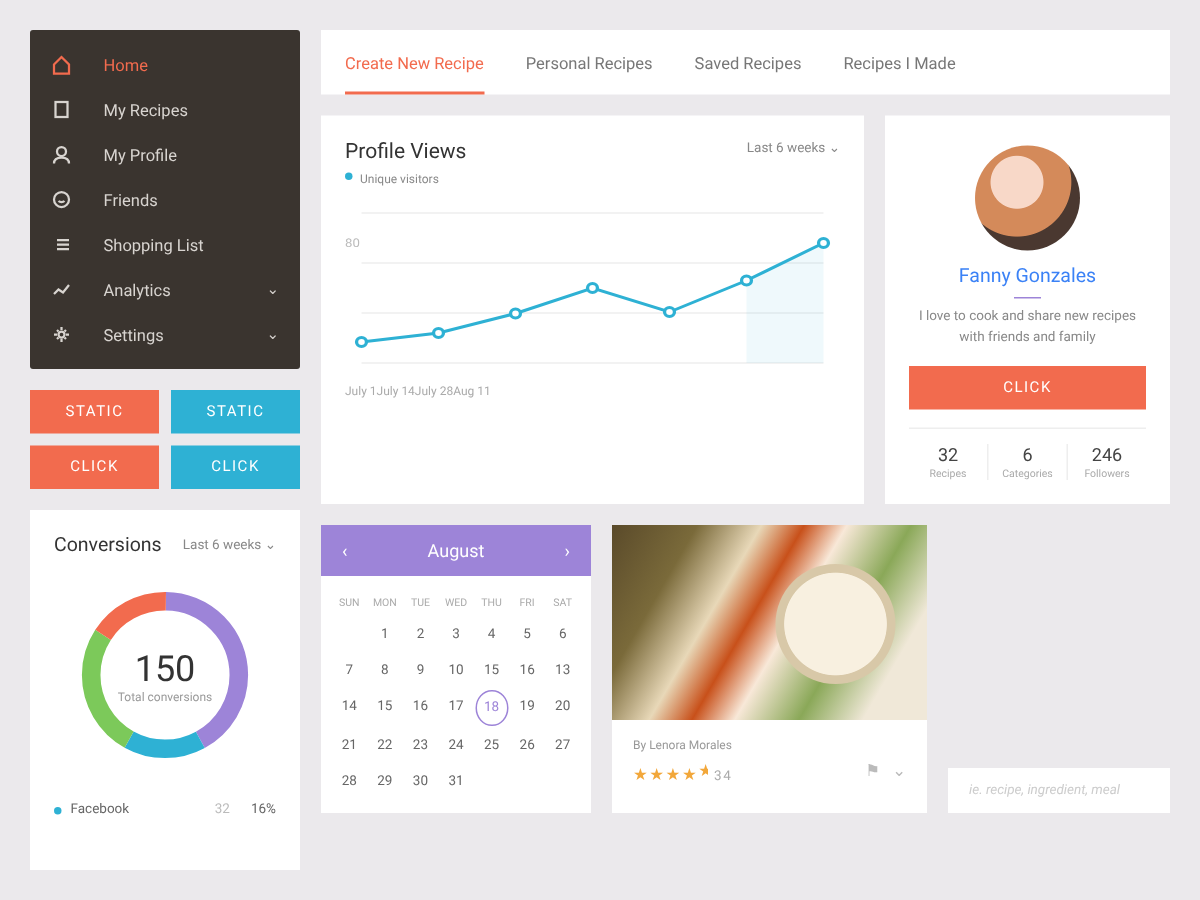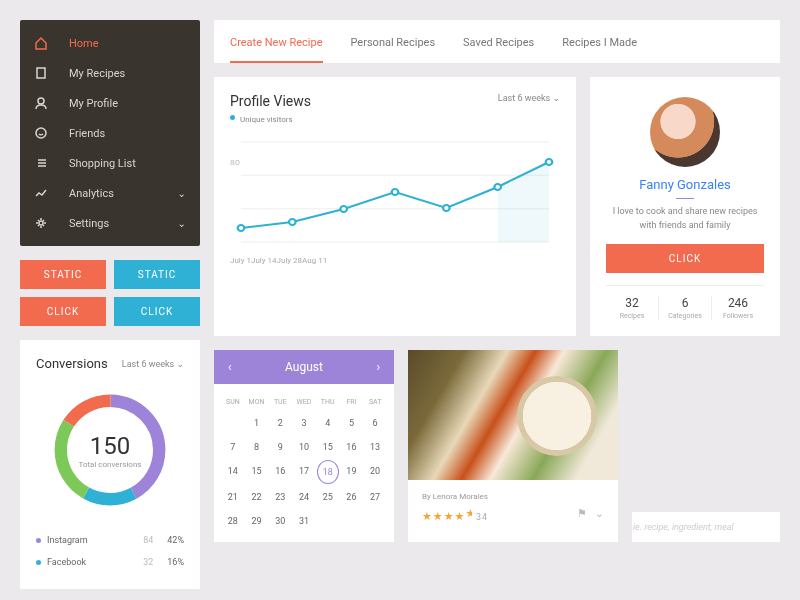--- a/index.html
+++ b/index.html
@@ -176,26 +176,20 @@
             <circle cx="21" cy="21" r="15.9" fill="none" stroke="#2eb1d4" stroke-width="4" stroke-dasharray="16 84" stroke-dashoffset="-17"></circle>
             <circle cx="21" cy="21" r="15.9" fill="none" stroke="#7cc95a" stroke-width="4" stroke-dasharray="26 74" stroke-dashoffset="-33"></circle>
             <circle cx="21" cy="21" r="15.9" fill="none" stroke="#f26b4e" stroke-width="4" stroke-dasharray="16 84" stroke-dashoffset="-59"></circle>
           </svg>
         <div class="donut-center">
           <div class="big">150</div>
           <div class="sm">Total conversions</div>
         </div>
       </div>
       <div class="conv-list" id="convlist">
-          <div class="conv-row">
-            <span class="dot" style="background:#9d84d8"></span>
-            <span class="nm">Instagram</span>
-            <span class="val">84</span>
-            <span class="pct">42%</span>
-          </div>
           <div class="conv-row">
             <span class="dot" style="background:#2eb1d4"></span>
             <span class="nm">Facebook</span>
             <span class="val">32</span>
             <span class="pct">16%</span>
           </div>
         </div>
     </div>
   </div>
 
@@ -328,18 +322,18 @@
           <div class="recipe-foot">
             <div class="stars">★★★★<span style="position:relative;display:inline-block;width:0.6em;overflow:hidden">★</span><span class="cnt">34</span></div>
             <div class="recipe-actions">
               <span>⚑</span>
               <span>⌄</span>
             </div>
           </div>
         </div>
       </div>
 
-      <div class="card" style="align-self:end;padding:10px 1px;color:#ccc;font-size:9px;font-style:italic">
+      <div class="card" style="align-self:end;padding:10px 14px;color:#ccc;font-size:9px;font-style:italic">
         <span>ie. recipe, ingredient, meal</span>
       </div>
     </div>
   </div>
 </div>
 
 </body></html>

